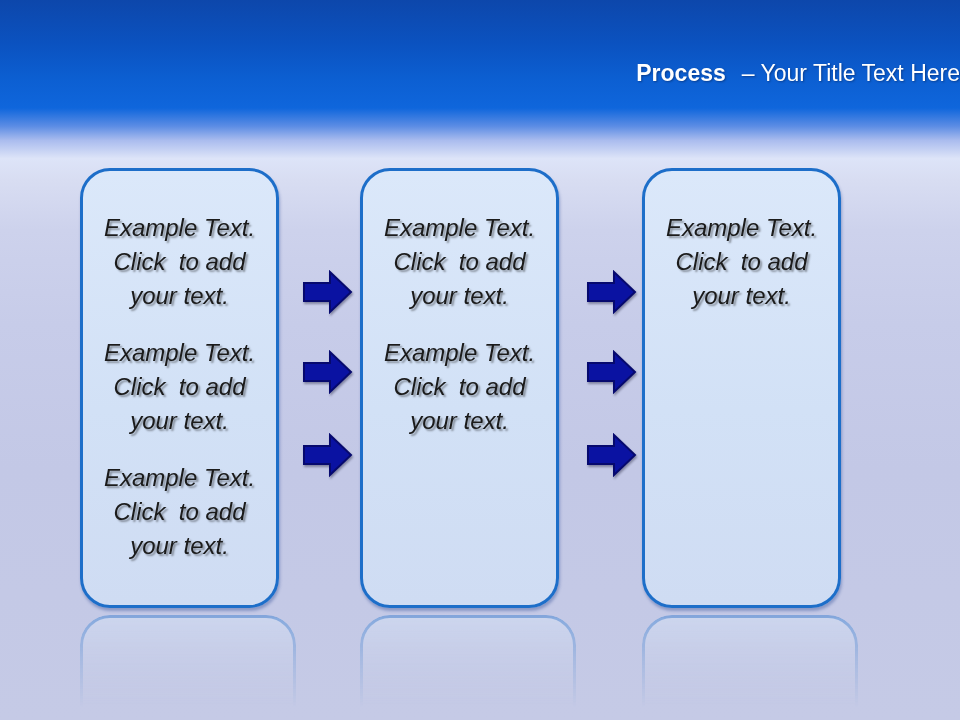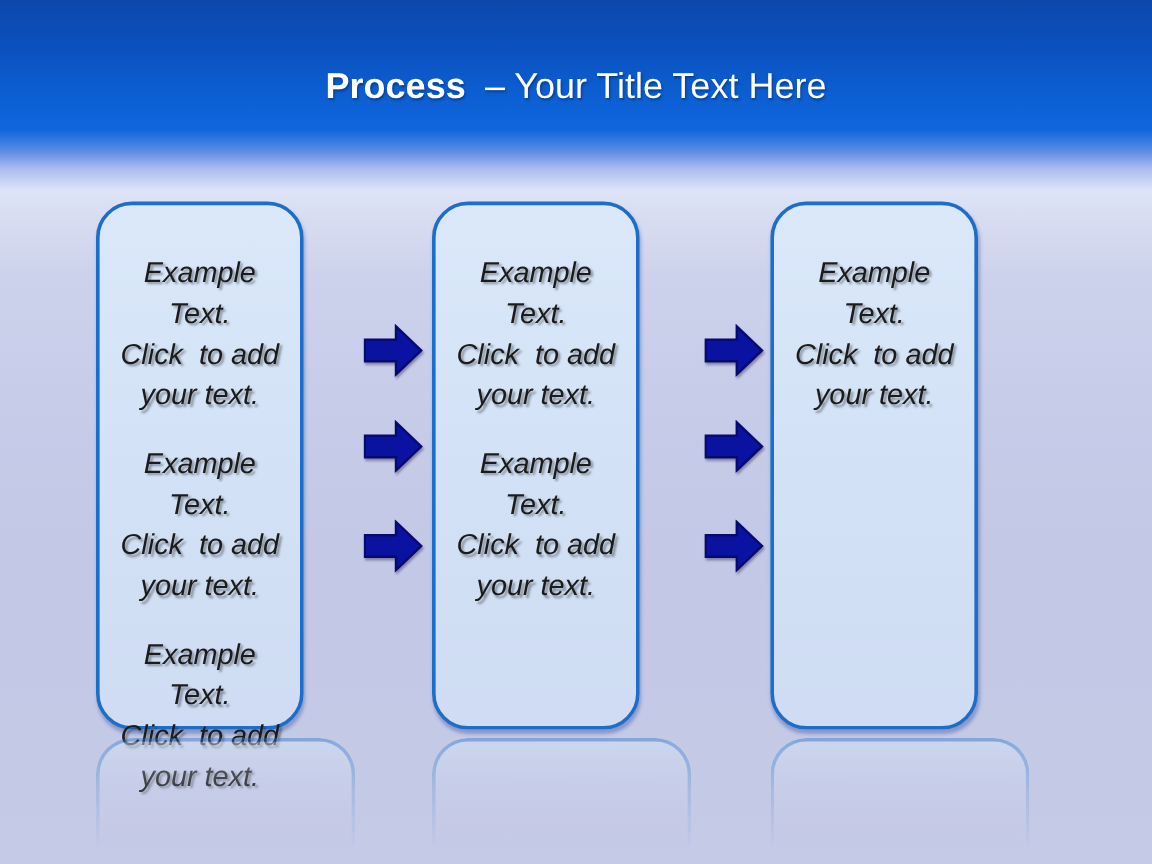--- a/index.html
+++ b/index.html
@@ -27,35 +27,35 @@
       #c3c8e6 65%,
       #c5cae6 100%);
   }
 
   
   .title-bar {
     position: absolute;
     top: 52px;
     left: 0;
     width: 100%;
-    text-align: center;
+    text-align: right;
     color: #ffffff;
-    font-size: 30px;
+    font-size: 23px;
     line-height: 42px;
     text-shadow: 1px 1px 2px rgba(0,0,30,0.35);
     white-space: nowrap;
   }
   .title-bold { font-weight: 700; }
   .title-rest { font-weight: 400; margin-left: 16px; }
 
   
   .process-box {
     position: absolute;
     top: 168px;
-    width: 173px;
+    width: 199px;
     height: 440px;
     box-sizing: border-box;
     border: 3px solid #1d6ec9;
     border-radius: 30px;
     background: linear-gradient(180deg, #dbe8fa 0%, #d2e1f6 55%, #cfdcf3 100%);
     box-shadow: 1px 3px 3px rgba(30,60,140,0.35);
     padding: 40px 14px 0 14px;
   }
   .box-1 { left: 80px; }
   .box-2 { left: 360px; }

